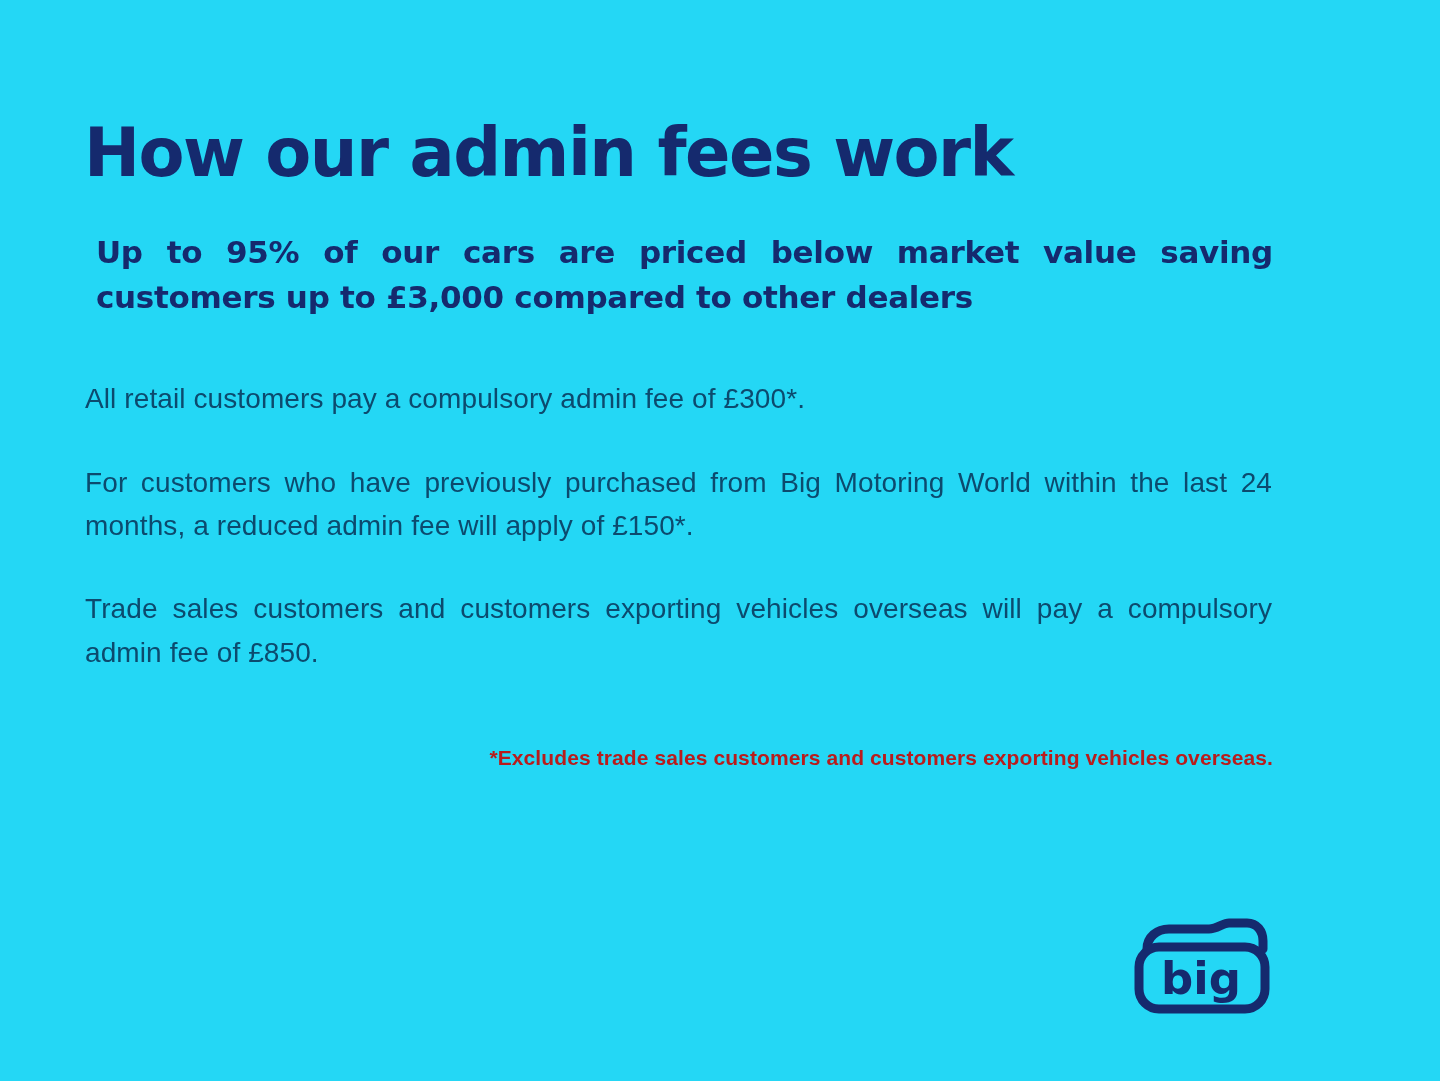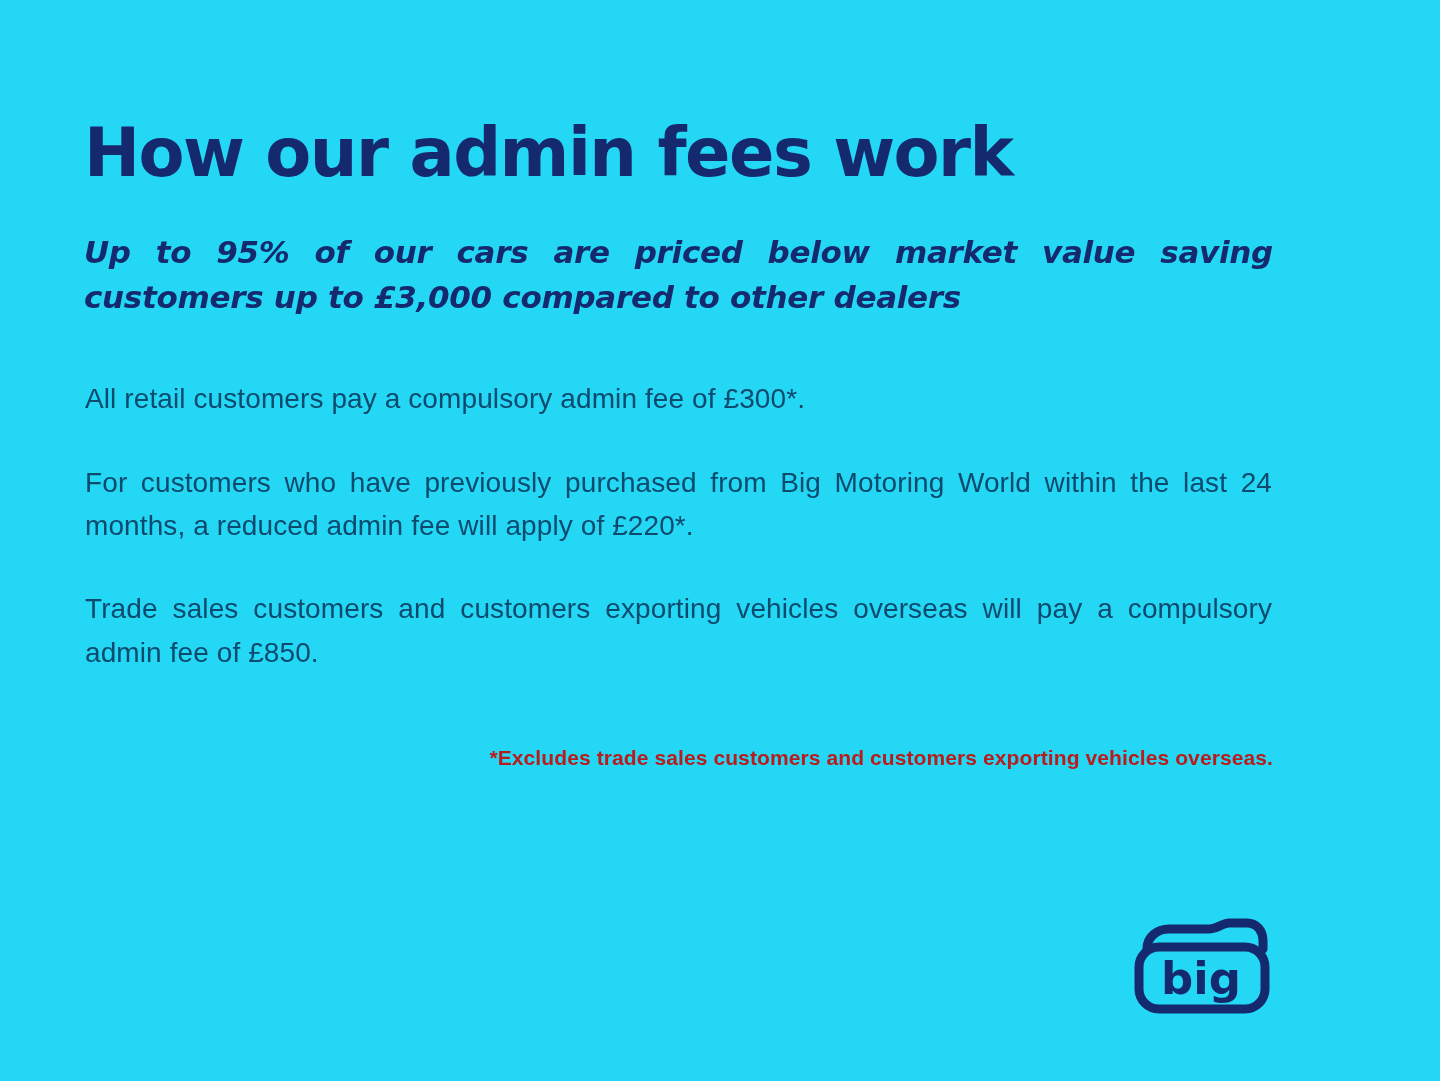--- a/index.html
+++ b/index.html
@@ -31,24 +31,23 @@
     padding-top: 118px;
     margin: 0;
   }
   .subhead {
     font-family: "DejaVu Sans", sans-serif;
     color: #152a6e;
     font-size: 31px;
     font-weight: 700;
     line-height: 1.45;
     text-align: justify;
-    margin: 42px 0 0 0;
+    margin: 42px 0 0 12px;
     max-width: 1275px;
     letter-spacing: -0.3px;
-    font-style: italic;
   }
   .body-block {
     color: #0c4a6e;
     font-size: 28px;
     line-height: 1.55;
     text-align: justify;
     max-width: 1275px;
     margin: 1px;
     letter-spacing: 0.1px;
   }
@@ -115,21 +114,21 @@
   <h1 class="headline">How our admin fees work</h1>
 
   <p class="subhead">Up to 95% of our cars are priced below market value saving customers up to £3,000 compared to other dealers</p>
 
   <div class="gap-1"></div>
 
   <p class="body-block">All retail customers pay a compulsory admin fee of £300*.</p>
 
   <div class="gap-2"></div>
 
-  <p class="body-block">For customers who have previously purchased from Big Motoring World within the last 24 months, a reduced admin fee will apply of £220*.</p>
+  <p class="body-block">For customers who have previously purchased from Big Motoring World within the last 24 months, a reduced admin fee will apply of £150*.</p>
 
   <div class="gap-3"></div>
 
   <p class="body-block">Trade sales customers and customers exporting vehicles overseas will pay a compulsory admin fee of £850.</p>
 
   <p class="footnote">*Excludes trade sales customers and customers exporting vehicles overseas.</p>
 
   <div class="logo-wrap">
     <svg class="logo-mark" viewBox="0 0 142 104" xmlns="http://www.w3.org/2000/svg">
       <path d="M16 34 C16 22 26 14 38 14 L78 14 C86 14 92 8 98 8 L116 8 C126 8 132 16 132 26 L132 34" fill="none" stroke="#152a6e" stroke-width="9" stroke-linecap="round" stroke-linejoin="round"></path>

